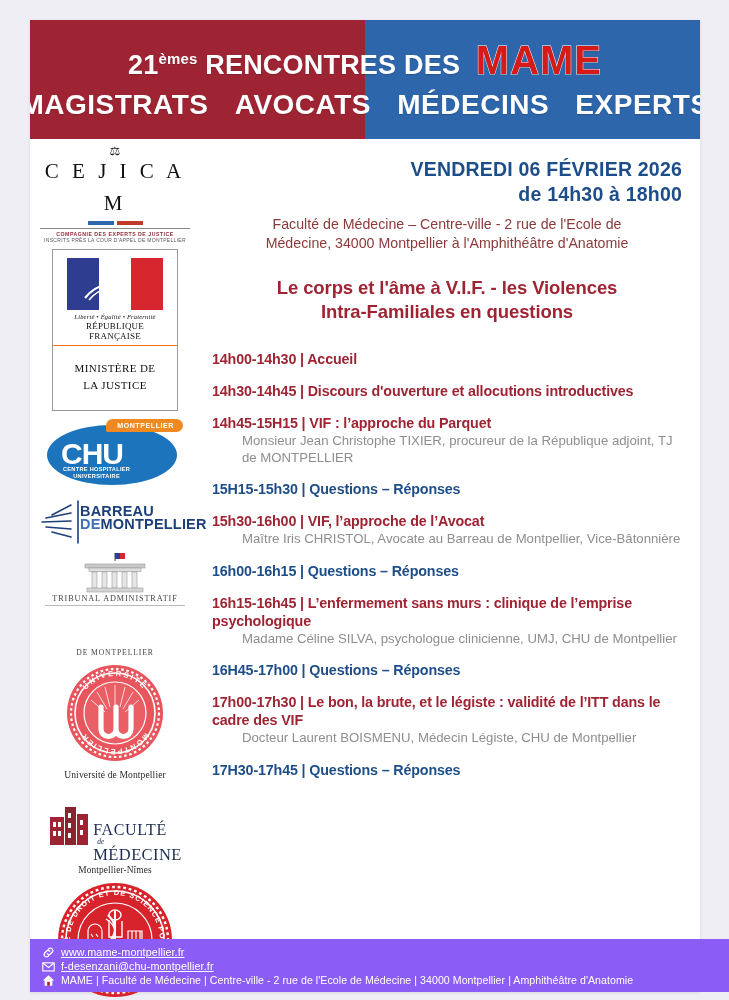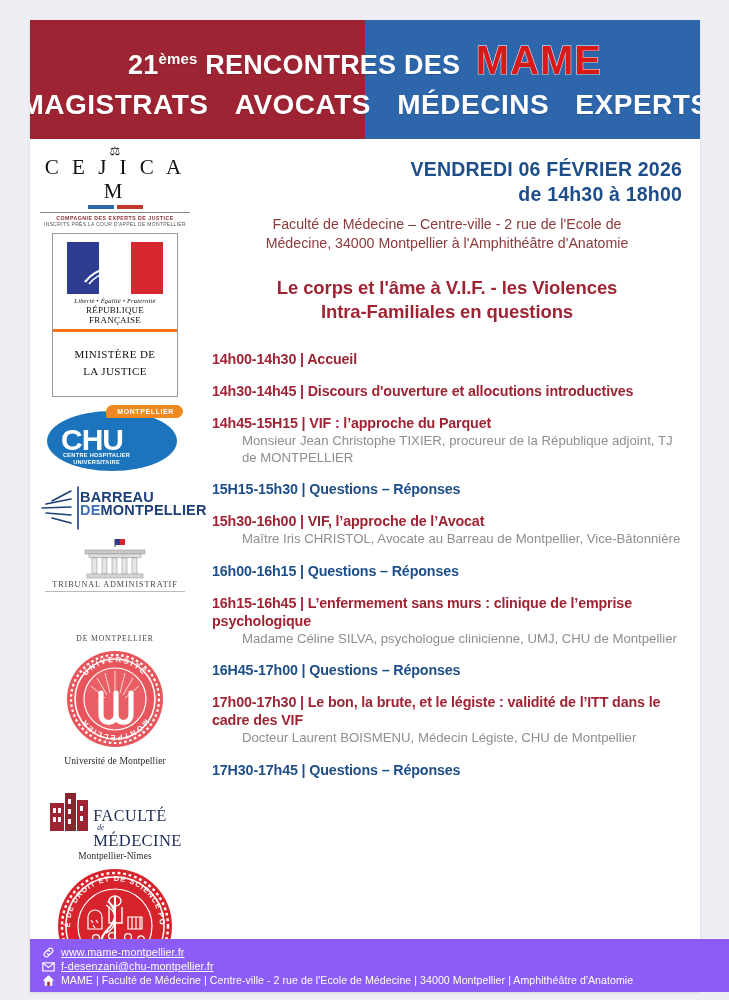--- a/index.html
+++ b/index.html
@@ -98,33 +98,33 @@
   .logo-box { width: 160px; display: flex; justify-content: center; }
 
   
   .cejicam { text-align: center; width: 158px; padding-top: 2px; }
   .cej-scale { font-size: 12px; color: #1a1a1a; line-height: 8px; }
   .cej-word {
     font-family: "Liberation Serif", serif;
     font-size: 21px;
     letter-spacing: 4px;
     color: #111;
-    line-height: 24px;
+    line-height: 32px;
   }
   .cej-bars { display: flex; justify-content: center; gap: 3px; margin-top: 2px; }
   .cej-bars i { display: block; width: 26px; height: 4px; }
   .cej-bars i.b { background: #2e66ab; }
   .cej-bars i.r { background: #c0392b; }
   .cej-rule { width: 150px; height: 1px; background: #888; margin: 3px auto 2px; }
   .cej-sub1 { font-size: 5.2px; color: #8c2b36; letter-spacing: 0.5px; font-weight: bold; }
   .cej-sub2 { font-size: 5px; color: #555; letter-spacing: 0.3px; }
 
   
   .minbox { width: 126px; border: 1px solid #999; background: #fff; }
-  .min-top { padding: 8px 6px 4px; border-bottom: 3px solid #f97316; }
+  .min-top { padding: 8px 6px 4px; border-bottom: 1px solid #f97316; }
   .flag {
     width: 96px; height: 52px; margin: 0 auto;
     display: flex; position: relative; overflow: hidden;
   }
   .flag .fb { width: 32px; background: #2e3d8f; }
   .flag .fw { width: 32px; background: #fff; }
   .flag .fr { width: 32px; background: #d8262f; }
   .flag .face {
     position: absolute; left: 14px; top: 6px; width: 62px; height: 42px;
   }

